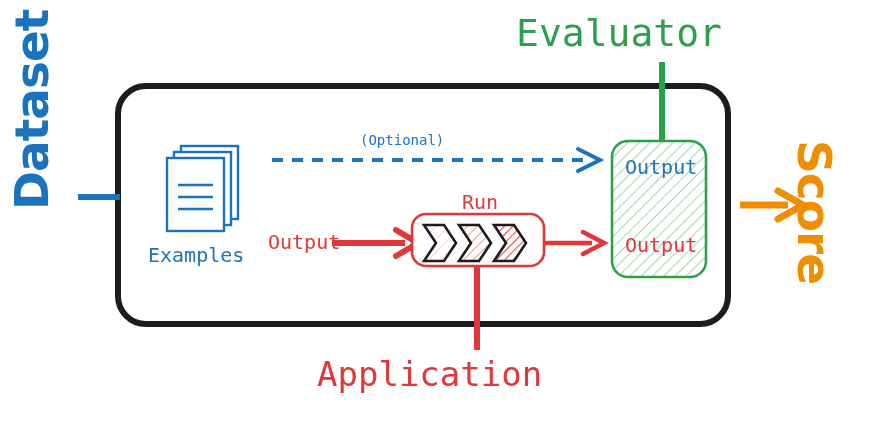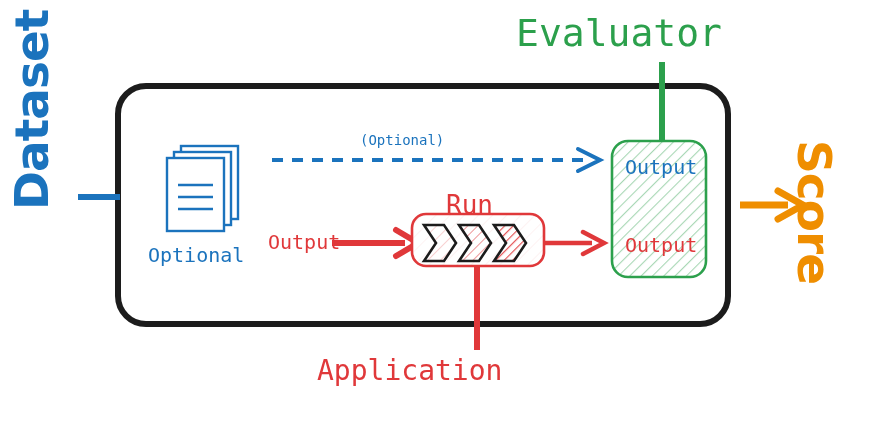--- a/index.html
+++ b/index.html
@@ -58,21 +58,21 @@
   }
   #evaluator-label {
     left: 516px;
     top: 14px;
     font-size: 38px;
     color: #2CA04C;
   }
   #application-label {
     left: 317px;
     top: 357px;
-    font-size: 28px;
+    font-size: 34px;
     color: #E0383A;
   }
   #examples-label {
     left: 148px;
     top: 245px;
     font-size: 20px;
     color: #1B73BD;
   }
   #optional-label {
     left: 360px;
@@ -80,23 +80,23 @@
     font-size: 14px;
     color: #1B73BD;
   }
   #input-label {
     left: 268px;
     top: 232px;
     font-size: 20px;
     color: #E0383A;
   }
   #run-label {
-    left: 446px;
+    left: 462px;
     top: 192px;
-    font-size: 26px;
+    font-size: 20px;
     color: #E0383A;
   }
   #output-eval-label {
     left: 625px;
     top: 157px;
     font-size: 20px;
     color: #1B73BD;
   }
   #output-app-label {
     left: 625px;
@@ -198,21 +198,21 @@
   </svg>
 
   <div class="lbl sans-bold" id="dataset-label">Dataset</div>
 
   <div class="lbl sans-bold" id="score-label">Score</div>
 
   <div class="lbl mono" id="evaluator-label">Evaluator</div>
 
   <div class="lbl mono" id="application-label">Application</div>
 
-  <div class="lbl mono" id="examples-label">Optional</div>
+  <div class="lbl mono" id="examples-label">Examples</div>
 
   <div class="lbl mono" id="optional-label">(Optional)</div>
 
   <div class="lbl mono" id="input-label">Output</div>
 
   <div class="lbl mono" id="run-label">Run</div>
 
   <div class="lbl mono" id="output-eval-label">Output</div>
 
   <div class="lbl mono" id="output-app-label">Output</div>

